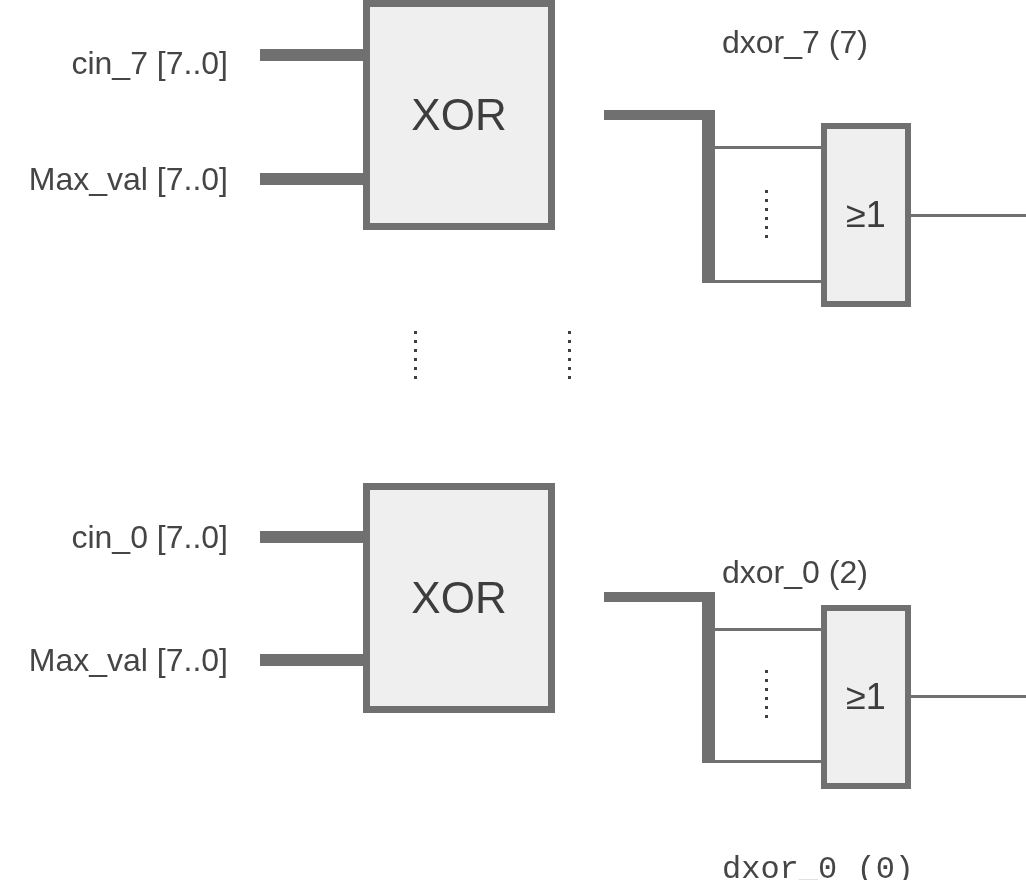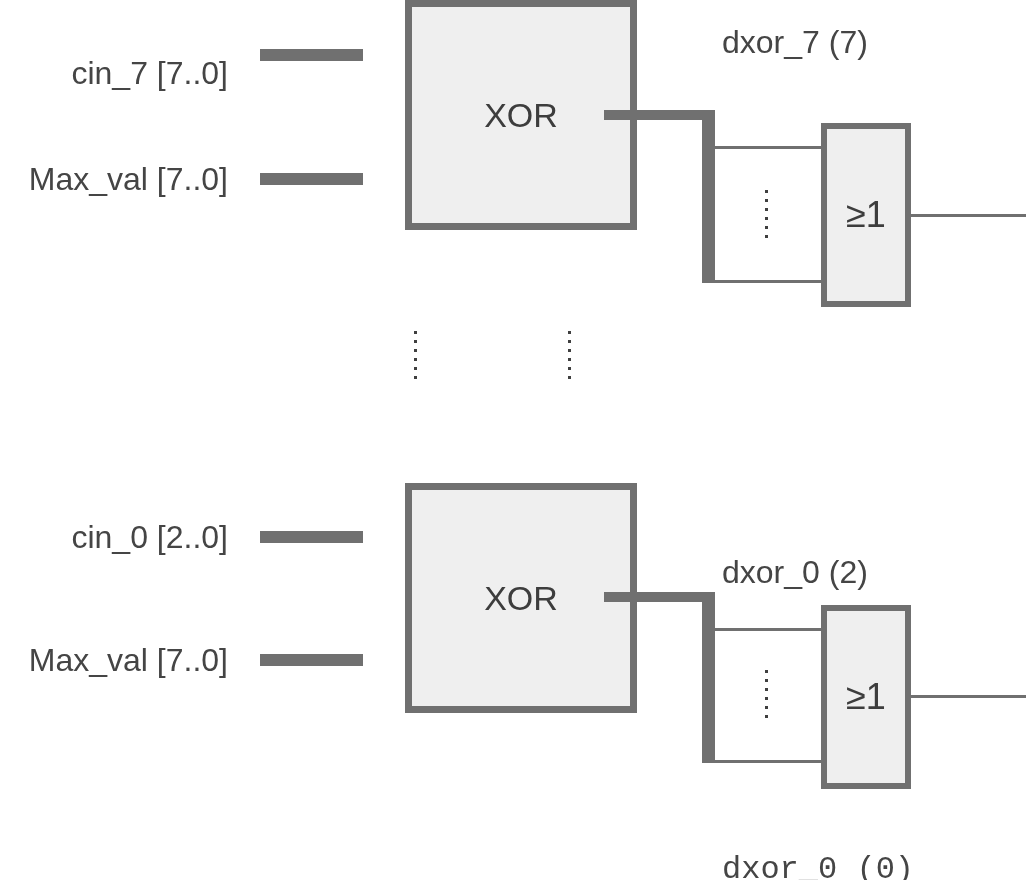--- a/index.html
+++ b/index.html
@@ -30,44 +30,43 @@
     box-sizing: border-box;
     background: #efefef;
     border: 7px solid #707070;
     display: flex;
     align-items: center;
     justify-content: center;
     color: #3d3d3d;
   }
   .gate.xor {
     left: 363px;
-    width: 232px;
+    width: 192px;
     height: 230px;
-    font-size: 34px;
-    margin-left: 42px;
+    font-size: 44px;
   }
   .gate.or {
     left: 821px;
     width: 90px;
     height: 184px;
     border-width: 6px;
     font-size: 36px;
   }
   .vdots {
     position: absolute;
     width: 3px;
     background: repeating-linear-gradient(to bottom, #3f3f3f 0 3px, transparent 3px 9px);
   }
 </style>
 </head>
 <body>
 
 <div class="canvas">
 
-  <div class="lbl in" style="top:53px;text-align:right;">cin_7 [7..0]</div>
+  <div class="lbl in" style="top:43px;text-align:right;">cin_7 [7..0]</div>
   <div class="lbl in" style="top:159px;">Max_val [7..0]</div>
 
   <div class="wire" style="left:260px; top:49px;  width:103px; height:12px;"></div>
   <div class="wire" style="left:260px; top:173px; width:103px; height:12px;"></div>
 
   <div class="gate xor" style="top:0px;">
     <span>XOR</span>
   </div>
 
   <div class="wire" style="left:604px; top:110px; width:111px; height:10px;"></div>
@@ -82,21 +81,21 @@
     <span>≥1</span>
   </div>
 
   <div class="wire" style="left:911px; top:214px; width:115px; height:3px;"></div>
 
   <div class="lbl out" style="top:10px;">dxor_7 (7)</div>
 
   <div class="vdots" style="left:414px; top:331px; height:51px;"></div>
   <div class="vdots" style="left:568px; top:331px; height:51px;"></div>
 
-  <div class="lbl in" style="top:517px;">cin_0 [2..0]</div>
+  <div class="lbl in" style="top:517px;">cin_0 [7..0]</div>
   <div class="lbl in" style="top:640px;">Max_val [7..0]</div>
 
   <div class="wire" style="left:260px; top:531px; width:103px; height:12px;"></div>
   <div class="wire" style="left:260px; top:654px; width:103px; height:12px;"></div>
 
   <div class="gate xor" style="top:483px;">
     <span>XOR</span>
   </div>
 
   <div class="wire" style="left:604px; top:592px; width:111px; height:10px;"></div>

